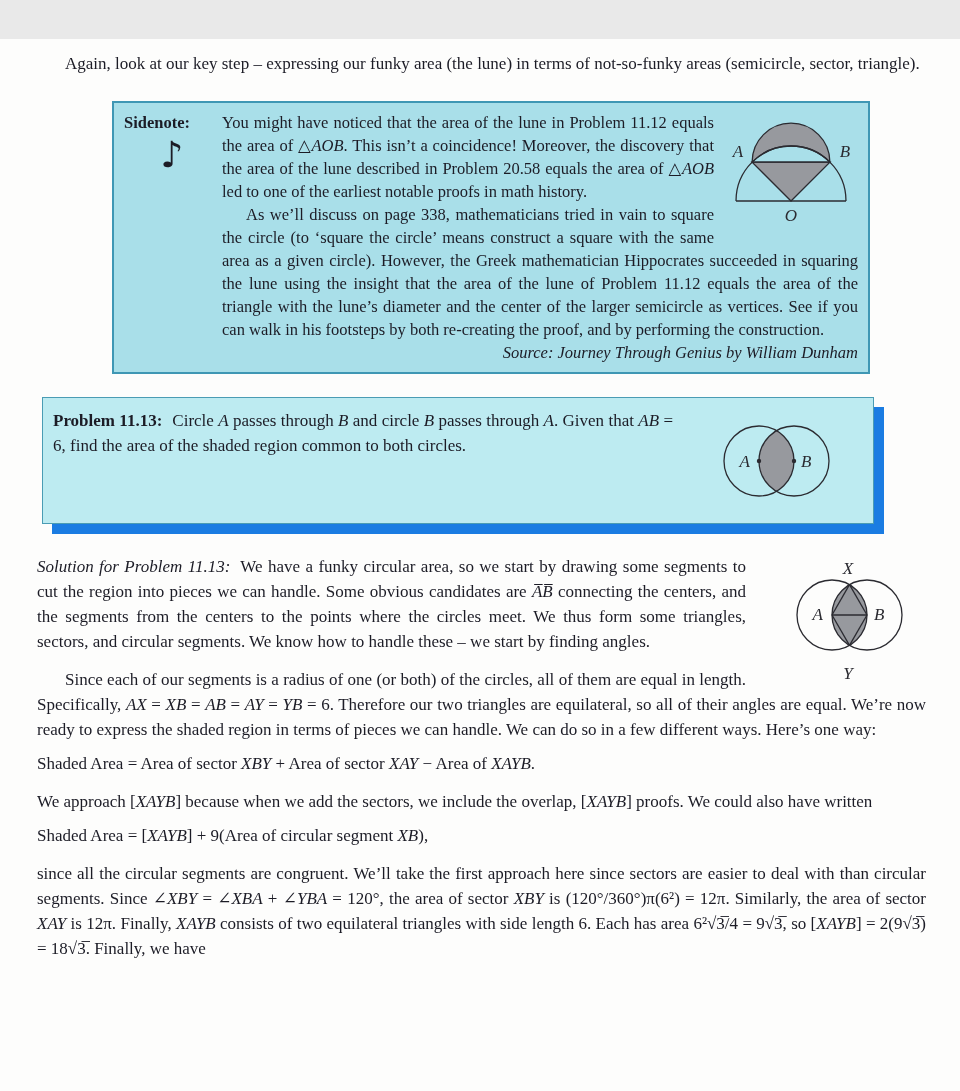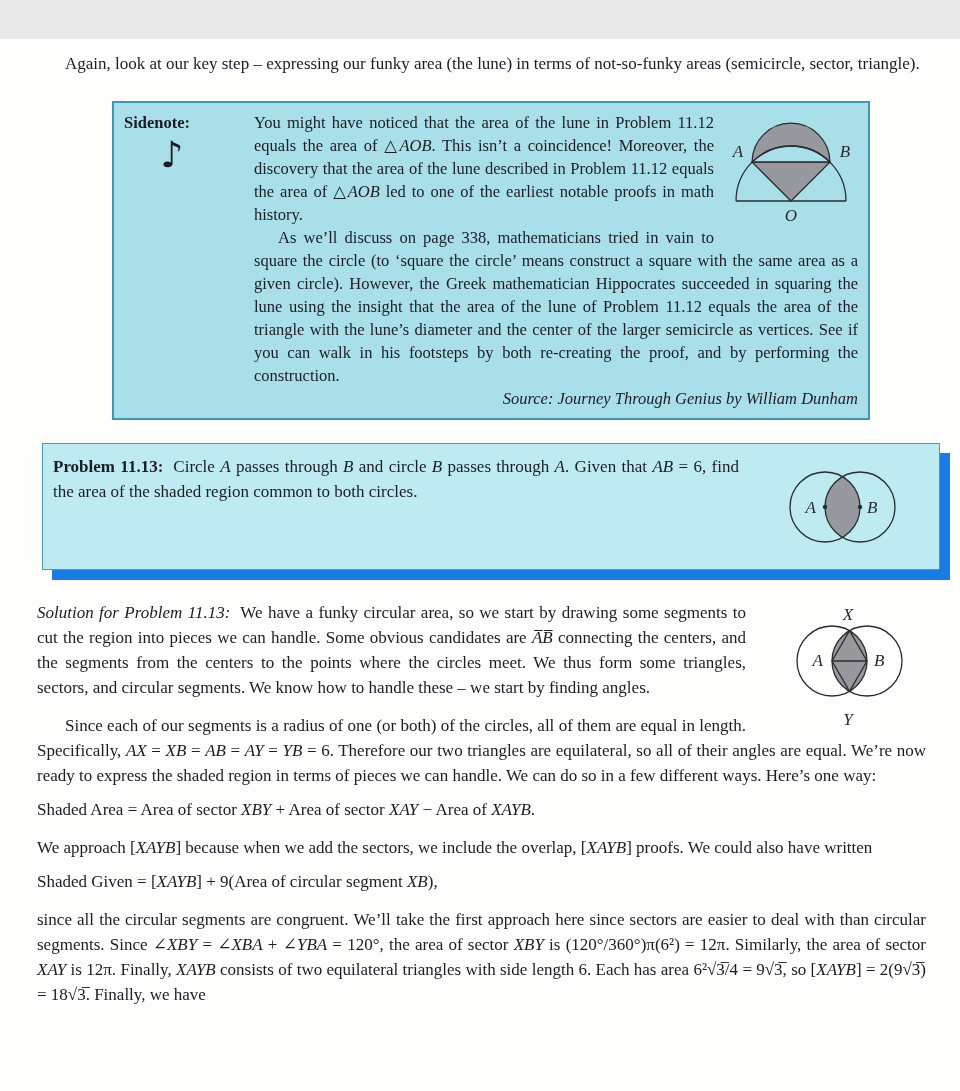--- a/index.html
+++ b/index.html
@@ -22,38 +22,38 @@
     font-family:"Liberation Serif","DejaVu Serif",serif;
     color:var(--text); font-size:17px; line-height:25px;margin-top:39px;
   }
   p { margin:0;text-align:right; }
   .intro { text-align:justify; text-indent:28px; }
 
   
   .sidenote {
     display:flex; margin:25px 56px 0 75px;
     background:var(--sidenote-bg); border:2px solid var(--sidenote-border);
-    padding:8px 10px 8px 8px; font-size:16.5px; line-height:23px;gap:32px;
+    padding:8px 10px 8px 8px; font-size:16.5px; line-height:23px;
   }
   .sn-label-col { flex:0 0 100px; }
   .sn-label { font-weight:bold; padding-left:2px; }
   .sn-note {
     font-family:"DejaVu Sans",sans-serif; font-size:36px; line-height:42px;
     text-align:center; margin-top:0;
   }
   .sn-content { flex:1; }
   .fig-lune { float:right; margin:2px 0 6px 12px; }
   .sn-p1, .sn-p2 { text-align:justify; }
   .sn-p2 { text-indent:24px; }
   .sn-source { font-style:italic; }
 
   
   .problem {
     display:flex; align-items:flex-start;
-    margin:23px 0 0 5px; width:898px; box-sizing:border-box;
+    margin:23px 0 0 5px; width:832px; box-sizing:border-box;
     background:var(--problem-bg); border:1px solid var(--problem-border);
     box-shadow:10px 10px 0 0 var(--problem-shadow);
     padding:7px 4px 6px 10px;
   }
   .pb-text { flex:1; text-align:justify; padding-top:3px; padding-right:14px; }
   .pb-label { font-weight:bold; margin-right:10px; }
   .fig-overlap { flex:0 0 auto; margin:0 2px 0 0; }
 
   
   .solution { margin-top:30px; }
@@ -95,21 +95,21 @@
         <path class="shaded-ln" d="M 26.1 49.1 L 103.9 49.1 L 65 88 Z"></path>
 
         <path class="ln" d="M 10 88 A 55 55 0 0 1 120 88"></path>
         <line class="ln" x1="10" y1="88" x2="120" y2="88"></line>
 
         <line class="ln" x1="26.1" y1="49.1" x2="103.9" y2="49.1"></line>
         <text x="12" y="44" text-anchor="middle">A</text>
         <text x="119" y="44" text-anchor="middle">B</text>
         <text x="65" y="108" text-anchor="middle">O</text>
       </svg>
-      <p class="sn-p1"><span>You might have noticed that the area of the lune in Problem 11.12 equals the area of △</span><span class="mi">AOB</span><span>. This isn’t a coincidence! Moreover, the discovery that the area of the lune described in Problem 11.12 equals the area of △</span><span class="mi">AOB</span><span> led to one of the earliest notable proofs in math history.</span></p>
+      <p class="sn-p1"><span>You might have noticed that the area of the lune in Problem 11.12 equals the area of △</span><span class="mi">AOB</span><span>. This isn’t a coincidence! Moreover, the discovery that the area of the lune described in Problem 20.58 equals the area of △</span><span class="mi">AOB</span><span> led to one of the earliest notable proofs in math history.</span></p>
       <p class="sn-p2"><span>As we’ll discuss on page 338, mathematicians tried in vain to square the circle (to ‘square the circle’ means construct a square with the same area as a given circle).  However, the Greek mathematician Hippocrates succeeded in squaring the lune using the insight that the area of the lune of Problem 11.12 equals the area of the triangle with the lune’s diameter and the center of the larger semicircle as vertices. See if you can walk in his footsteps by both re-creating the proof, and by performing the construction.</span></p>
       <p class="sn-source">Source: Journey Through Genius by William Dunham</p>
     </div>
   </div>
 
   <div class="problem">
     <div class="pb-text">
       <span class="pb-label">Problem 11.13:</span><span><span>Circle </span><span class="mi">A</span><span> passes through </span><span class="mi">B</span><span> and circle </span><span class="mi">B</span><span> passes through </span><span class="mi">A</span><span>.  Given that </span><span class="mi">AB</span><span> = 6, find the area of the shaded region common to both circles.</span></span>
     </div>
     <svg class="fig-overlap" width="180" height="112" viewBox="0 0 180 112">
@@ -139,16 +139,16 @@
         <text x="63" y="74" text-anchor="end">A</text>
         <text x="114" y="74" text-anchor="start">B</text>
       </svg>
       <span class="sol-lead">Solution for Problem 11.13:</span><span><span>We have a funky circular area, so we start by drawing some segments to cut the region into pieces we can handle. Some obvious candidates are </span><span class="mi">A̅B̅</span><span> connecting the centers, and the segments from the centers to the points where the circles meet.  We thus form some triangles, sectors, and circular segments.  We know how to handle these – we start by finding angles.</span></span>
     </p>
   </div>
 
   <p class="body-p indent"><span>Since each of our segments is a radius of one (or both) of the circles, all of them are equal in length. Specifically, </span><span class="mi">AX</span><span> = </span><span class="mi">XB</span><span> = </span><span class="mi">AB</span><span> = </span><span class="mi">AY</span><span> = </span><span class="mi">YB</span><span> = 6.  Therefore our two triangles are equilateral, so all of their angles are equal.  We’re now ready to express the shaded region in terms of pieces we can handle.  We can do so in a few different ways.  Here’s one way:</span></p>
   <p class="eq"><span>Shaded Area = Area of sector </span><span class="mi">XBY</span><span> + Area of sector </span><span class="mi">XAY</span><span> − Area of </span><span class="mi">XAYB</span><span>.</span></p>
   <p class="body-p"><span>We approach [</span><span class="mi">XAYB</span><span>] because when we add the sectors, we include the overlap, [</span><span class="mi">XAYB</span><span>] proofs.  We could also have written</span></p>
-  <p class="eq"><span>Shaded Given = [</span><span class="mi">XAYB</span><span>] + 9(Area of circular segment </span><span class="mi">XB</span><span>),</span></p>
+  <p class="eq"><span>Shaded Area = [</span><span class="mi">XAYB</span><span>] + 9(Area of circular segment </span><span class="mi">XB</span><span>),</span></p>
   <p class="body-p"><span>since all the circular segments are congruent.  We’ll take the first approach here since sectors are easier to deal with than circular segments.  Since ∠</span><span class="mi">XBY</span><span> = ∠</span><span class="mi">XBA</span><span> + ∠</span><span class="mi">YBA</span><span> = 120°, the area of sector </span><span class="mi">XBY</span><span> is (120°/360°)π(6²) = 12π.  Similarly, the area of sector </span><span class="mi">XAY</span><span> is 12π.  Finally, </span><span class="mi">XAYB</span><span> consists of two equilateral triangles with side length 6.  Each has area 6²√3̅/4 = 9√3̅, so [</span><span class="mi">XAYB</span><span>] = 2(9√3̅) = 18√3̅. Finally, we have</span></p>
 
 </div>
 
 </body></html>

